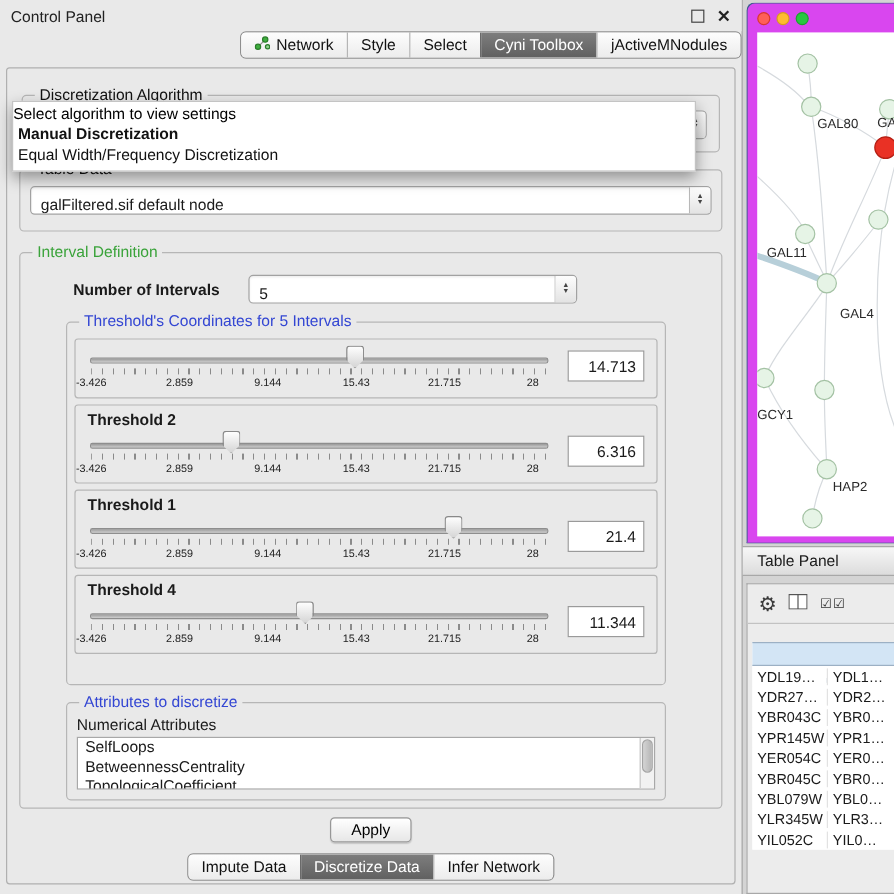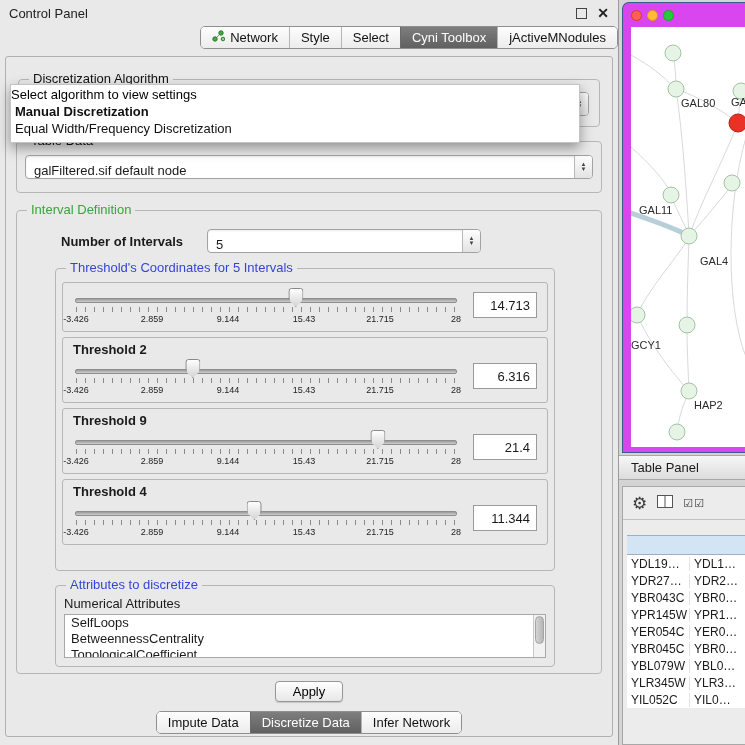--- a/index.html
+++ b/index.html
@@ -53,21 +53,21 @@
 
   #group-thresholds{margin:15px 46px 0 38px;padding:8px 0 20px;}
   .threshold{border:1px solid #b6b6b6;border-radius:3px;margin:5px 6px;padding:4px 10px 0;}
   .threshold .tlabel{font-weight:bold;font-size:13px;margin-bottom:1px;}
   .threshold .row{display:flex;align-items:flex-start;gap:14px;}
   .sliderwrap{position:relative;flex:1;height:44px;}
   .track{position:absolute;left:2px;right:2px;top:11px;height:3px;background:linear-gradient(#9a9a9a,#cfcfcf);
          border:1px solid #8e8e8e;border-radius:2px;}
   .ticks{position:absolute;left:3px;right:3px;top:20px;height:5px;
          background:repeating-linear-gradient(90deg,#8a8a8a 0 1px,transparent 1px 9px);}
-  .ticklabels{position:absolute;left:3px;right:3px;top:27px;height:12px;}
+  .ticklabels{position:absolute;left:3px;right:15px;top:27px;height:12px;}
   .ticklabel{position:absolute;transform:translateX(-50%);font-size:9px;color:#222;white-space:nowrap;}
   .thumb{position:absolute;top:1px;width:13px;height:17px;transform:translateX(-50%);
          background:linear-gradient(#fefefe,#d5d5d5);border:1px solid #898989;
          clip-path:polygon(0 0,100% 0,100% 62%,50% 100%,0 62%);border-radius:3px;}
   .valuebox{width:50px;height:24px;border:1px solid #9a9a9a;background:#fff;font-size:13px;
             display:flex;align-items:center;justify-content:flex-end;padding:0 6px;margin-top:5px;}
 
   #group-attrs{margin:14px 46px 0 38px;padding:2px 0 2px;}
   .attr-label{font-weight:normal;padding:8px 8px 3px;}
   .list{background:#fff;border:1px solid #a8a8a8;margin:0 8px 6px;height:42px;position:relative;overflow:hidden;}
@@ -229,21 +229,21 @@
                   <span class="ticklabel" style="left: 60%;">15.43</span>
                   <span class="ticklabel" style="left: 80%;">21.715</span>
                   <span class="ticklabel" style="left: 100%;">28</span>
                 </div>
             </div>
             <div class="valuebox">6.316</div>
           </div>
         </div>
 
         <div class="threshold">
-          <div class="tlabel">Threshold 9</div>
+          <div class="tlabel">Threshold 1</div>
           <div class="row">
             <div class="sliderwrap">
               <div class="track"></div>
               <div class="thumb" style="left: 78.9983%;"></div>
               <div class="ticks"></div>
               <div class="ticklabels">
                   <span class="ticklabel" style="left: 0%;">-3.426</span>
                   <span class="ticklabel" style="left: 20%;">2.859</span>
                   <span class="ticklabel" style="left: 40%;">9.144</span>
                   <span class="ticklabel" style="left: 60%;">15.43</span>

